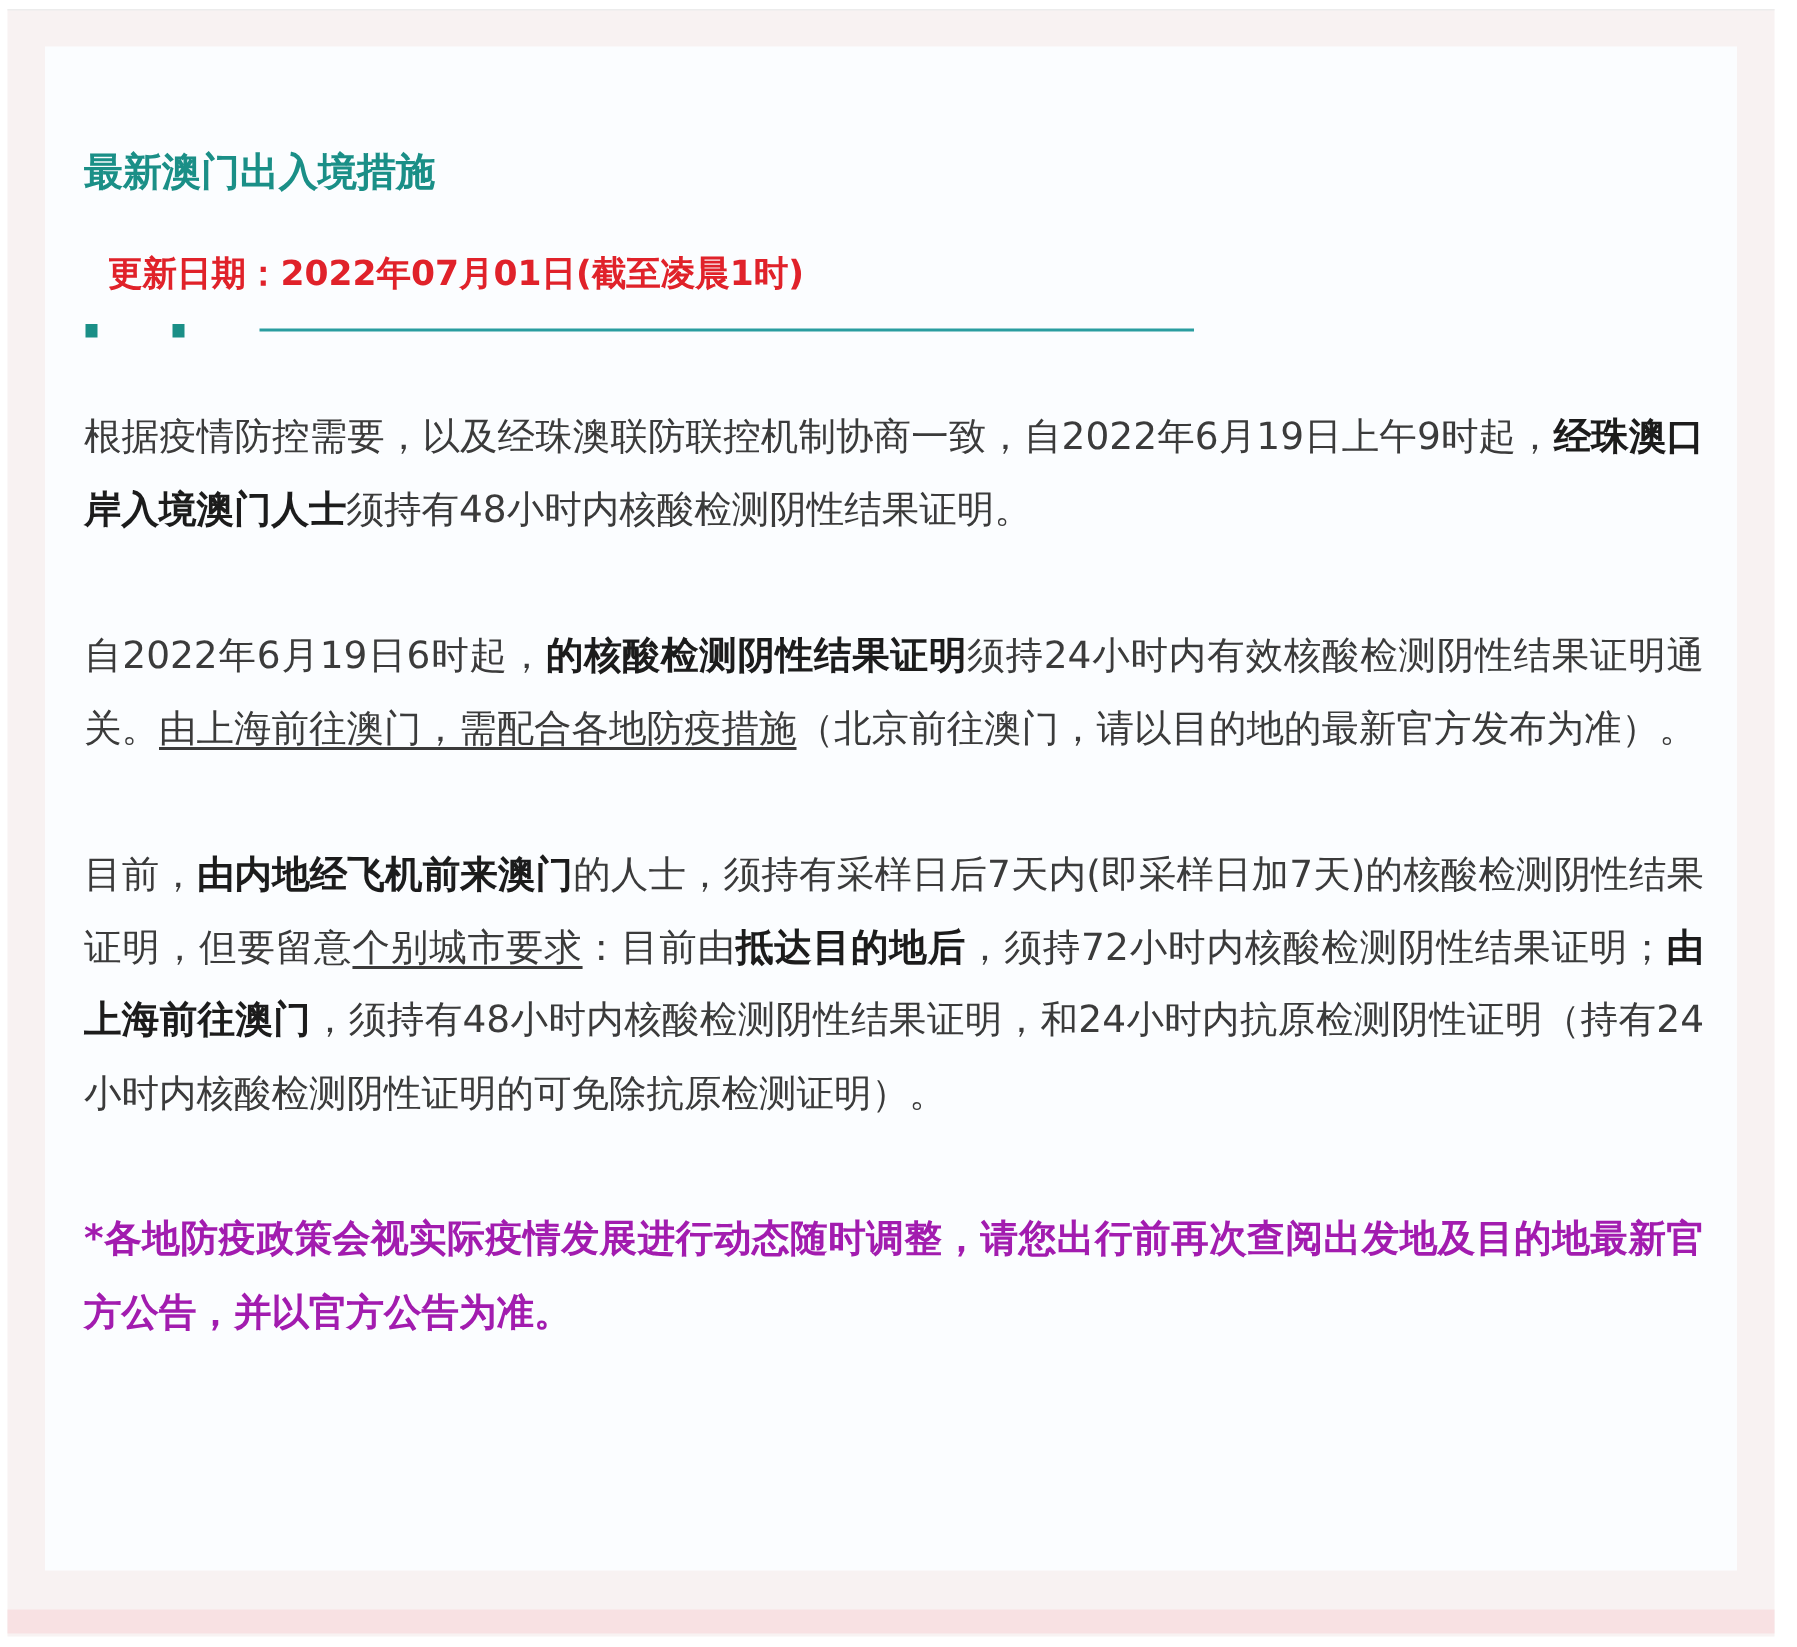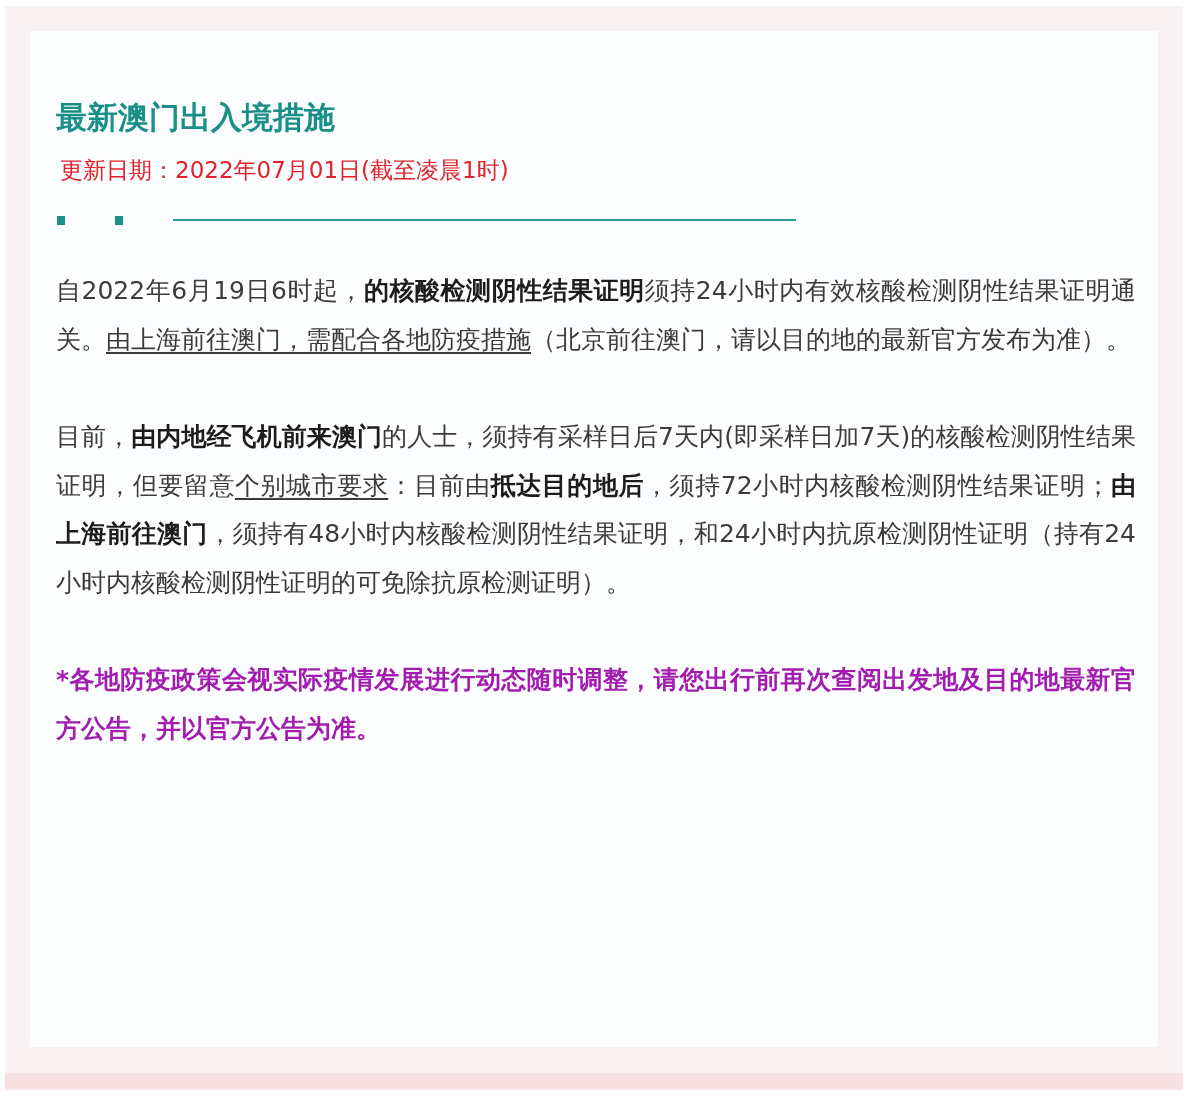--- a/index.html
+++ b/index.html
@@ -14,26 +14,26 @@
   .pink-band {
     position: absolute; left: 0; right: 0; bottom: 2px; height: 16px;
     background: #f8e1e3;
   }
   .card {
     position: absolute; left: 25px; top: 24px; width: 1128px; height: 1016px;
     background: #fbfdff;
   }
   .title {
     position: absolute; left: 26px; top: 66px; margin: 0;
-    font-size: 31px; font-weight: bold; color: #1a8f87; letter-spacing: 0px;
+    font-size: 26px; font-weight: bold; color: #1a8f87; letter-spacing: 0px;
     white-space: nowrap;
   }
   .date {
-    position: absolute; left: 26px; top: 120px; margin: 4px;
-    font-size: 23px; font-weight: normal; color: #e0222a; white-space: nowrap;
+    position: absolute; left: 26px; top: 120px; margin: 16px;
+    font-size: 23px; font-weight: bold; color: #e0222a; white-space: nowrap;
   }
   .dot {
     position: absolute; width: 8px; height: 9px; background: #1a8f87;
   }
   .dot1 { left: 27px; top: 185px; }
   .dot2 { left: 85px; top: 185px; }
   .rule {
     position: absolute; left: 143px; top: 188px; width: 623px; height: 2px;
     background: #2a9da0;
   }
@@ -52,20 +52,23 @@
 <div class="frame">
   <div class="card">
     <h1 class="title">最新澳门出入境措施</h1>
     <div class="date">更新日期：2022年07月01日(截至凌晨1时)</div>
     <span class="dot dot1"></span>
     <span class="dot dot2"></span>
     <span class="rule"></span>
 
     <div class="body">
       <p>
+        <span>根据疫情防控需要，以及经珠澳联防联控机制协商一致，自2022年6月19日上午9时起，</span><b>经珠澳口岸入境澳门人士</b><span>须持有48小时内核酸检测阴性结果证明。</span>
+      </p>
+      <p>
         <span>自2022年6月19日6时起，</span><b>的核酸检测阴性结果证明</b><span>须持24小时内有效核酸检测阴性结果证明通关。</span><u>由上海前往澳门，需配合各地防疫措施</u><span>（北京前往澳门，请以目的地的最新官方发布为准）。</span>
       </p>
       <p>
         <span>目前，</span><b>由内地经飞机前来澳门</b><span>的人士，须持有采样日后7天内(即采样日加7天)的核酸检测阴性结果证明，但要留意</span><u>个别城市要求</u><span>：目前由</span><b>抵达目的地后</b><span>，须持72小时内核酸检测阴性结果证明；</span><b>由上海前往澳门</b><span>，须持有48小时内核酸检测阴性结果证明，和24小时内抗原检测阴性证明（持有24小时内核酸检测阴性证明的可免除抗原检测证明）。</span>
       </p>
       <p class="note">*各地防疫政策会视实际疫情发展进行动态随时调整，请您出行前再次查阅出发地及目的地最新官方公告，并以官方公告为准。</p>
     </div>
   </div>
   <div class="pink-band"></div>
 </div>

